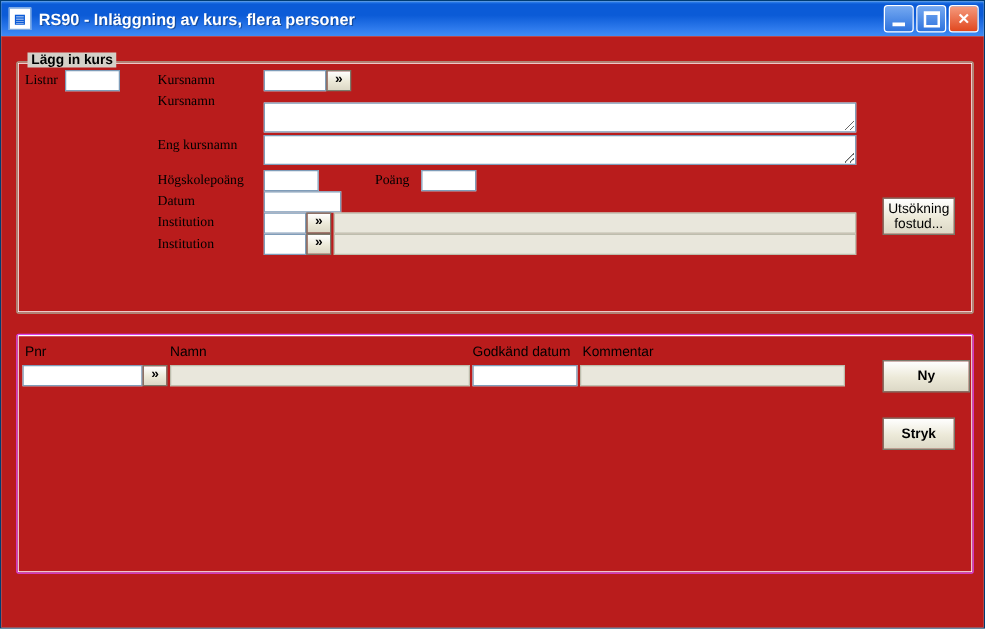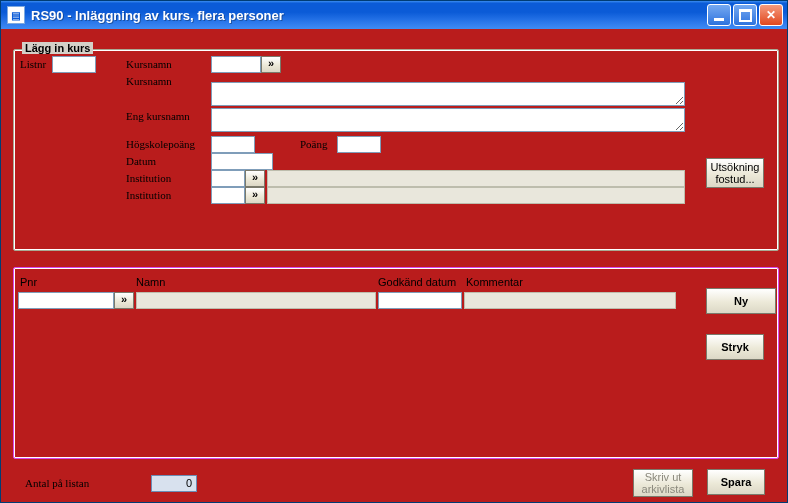--- a/index.html
+++ b/index.html
@@ -283,22 +283,15 @@
       <input class="tin" style="left: 4px; top: 24px; width: 96px;" value="">
       <div class="pickbtn" style="left:100px; top:24px;">»</div>
       <input class="tin ro" style="left: 122px; top: 24px; width: 240px;" readonly="" value="">
       <input class="tin" style="left: 364px; top: 24px; width: 84px;" value="">
       <input class="tin ro" style="left: 450px; top: 24px; width: 212px;" readonly="" value="">
 
       <div class="btn" style="left:692px; top:20px; width:70px; height:26px;">Ny</div>
       <div class="btn" style="left:692px; top:66px; width:58px; height:26px;">Stryk</div>
     </div>
 
-    <div class="footer">
-      <span class="lbl" style="left:12px; top:8px;">Antal på listan</span>
-      <div class="countbox" style="left:138px; top:6px;">0</div>
-
-      <div class="btn disabled" style="left:620px; top:0px; width:60px; height:28px; font-weight:normal;">Skriv ut arkivlista</div>
-      <div class="btn" style="left:694px; top:0px; width:58px; height:26px;">Spara</div>
-    </div>
 
   </div>
 </div>
 
 </body></html>

